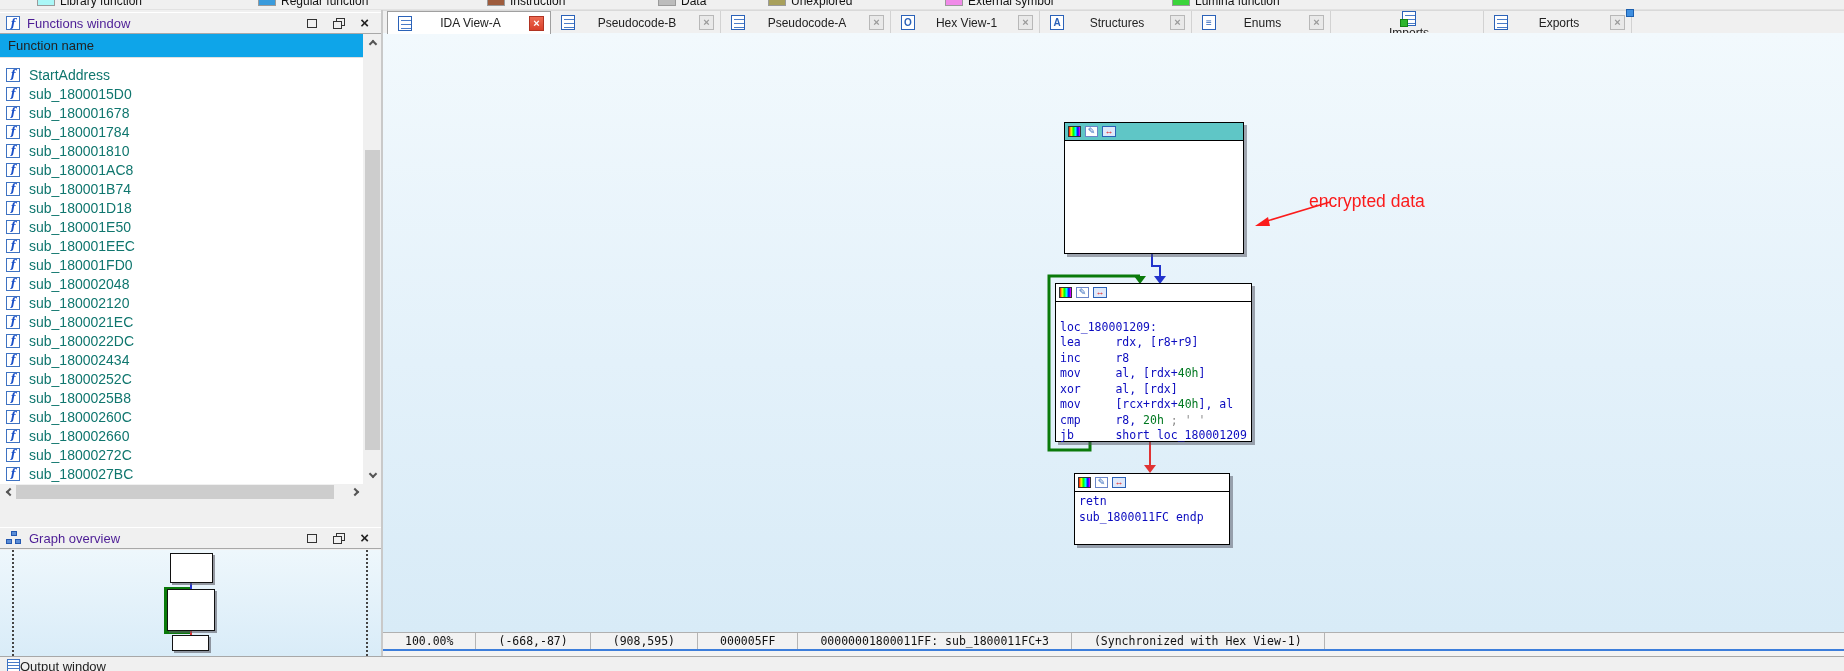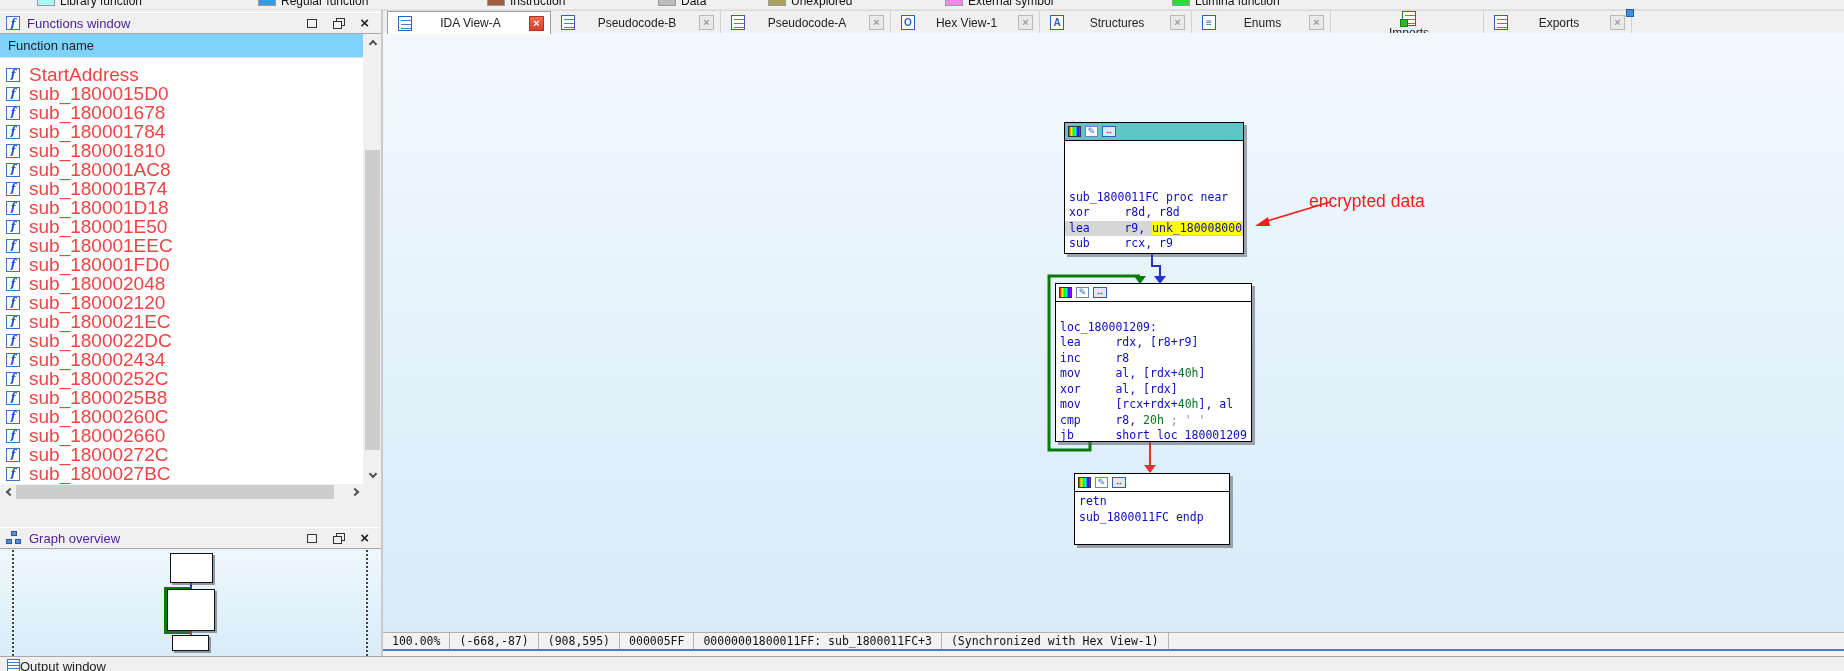--- a/index.html
+++ b/index.html
@@ -20,25 +20,25 @@
   .panel-title .t-label{font-size:13px;color:#4c1d95;flex:1}
   .win-btns{display:flex;align-items:center;gap:16px;padding-right:6px}
   .btn-max{width:10px;height:9px;border:1px solid #333}
   .btn-float{position:relative;width:11px;height:10px}
   .btn-float:before{content:"";position:absolute;left:3px;top:0;width:7px;height:6px;border:1px solid #333;background:#f0f0f0}
   .btn-float:after{content:"";position:absolute;left:0;top:3px;width:7px;height:6px;border:1px solid #333;background:#f0f0f0}
   .btn-close{font-size:15px;line-height:10px;color:#222;font-weight:bold}
   .f-icon{width:14px;height:14px;border:1px solid #3f73c2;background:#fff;color:#1a50c8;
     font-family:"DejaVu Serif",serif;font-style:italic;font-weight:bold;font-size:11px;
     display:inline-flex;align-items:center;justify-content:center;flex:none}
-  .col-header{position:absolute;left:0;top:24px;width:363px;height:24px;background:#7dd3fc;border-bottom:1px solid #e0e0e0;
+  .col-header{position:absolute;left:0;top:24px;width:363px;height:24px;background:#0ea5e9;border-bottom:1px solid #e0e0e0;
     display:flex;align-items:flex-end;padding:0 0 4px 8px;font-size:13px;color:#222}
   .fn-list{position:absolute;left:0;top:48px;width:363px;height:426px;background:#fff;overflow:hidden;padding-top:7px}
   .fn-row{height:19px;display:flex;align-items:center;gap:9px;padding-left:6px;cursor:default}
-  .fn-row .fn-label{font-size:19px;color:#ef4444;white-space:nowrap}
+  .fn-row .fn-label{font-size:14px;color:#0f766e;white-space:nowrap}
   
   .vsb{position:absolute;left:364px;top:24px;width:17px;height:450px;background:#f0f0f0}
   .vsb .arrow{position:absolute;left:0;width:17px;height:17px;display:flex;align-items:center;justify-content:center}
   .vsb .thumb{position:absolute;left:1px;top:116px;width:15px;height:300px;background:#cdcdcd}
   .hsb{position:absolute;left:0;top:474px;width:364px;height:16px;background:#f0f0f0}
   .hsb .arrow{position:absolute;top:0;width:16px;height:16px;display:flex;align-items:center;justify-content:center}
   .hsb .thumb{position:absolute;left:16px;top:1px;width:318px;height:14px;background:#cdcdcd}
   .chev{display:inline-block;width:6px;height:6px;border-left:2px solid #555;border-bottom:2px solid #555}
   .chev.up{transform:rotate(135deg);margin-top:3px}
   .chev.down{transform:rotate(-45deg);margin-bottom:3px}
@@ -98,21 +98,21 @@
   .g-line.hl{background:#d6d6d6}
   .tk-k{color:#0b0bbf}
   .tk-n{color:#007820}
   .tk-c{color:#8c8c8c}
   .tk-y{color:#0b0bbf;background:#ffff00}
 
   .annotation-text{position:absolute;left:926px;top:158px;font-size:17.5px;color:#fb1b1b;white-space:nowrap}
 
   .view-status{position:absolute;left:0;top:622px;width:1461px;height:17px;background:#f2f2f2;border-top:1px solid #b0b0b0;
     display:flex;align-items:center;font-family:"DejaVu Sans Mono",monospace;font-size:11.5px;color:#111}
-  .vs-seg{padding:0 9px;border-right:1px solid #b4b4b4;height:17px;line-height:16px;white-space:nowrap}
+  .vs-seg{padding:0 22px;border-right:1px solid #b4b4b4;height:17px;line-height:16px;white-space:nowrap}
   .view-accent{position:absolute;left:0;top:639px;width:1461px;height:2px;background:#3d7edb}
   .view-filler{position:absolute;left:0;top:641px;width:1461px;height:20px;background:#f4f4f4}
 </style>
 </head>
 <body>
 
 <div class="app">
 
   <div class="legend">
       <span class="legend-item" style="left: 37px;">
@@ -353,29 +353,20 @@
         <line x1="947" y1="169" x2="884" y2="188" stroke="#fb1b1b" stroke-width="1.5"></line>
         <polygon points="872,193 885,184 887,193" fill="#fb1b1b"></polygon>
       </svg>
 
       <div class="g-node entry" style="left:681px;top:89px;width:180px;height:132px">
         <div class="g-title">
           <span class="ic-palette"></span>
           <span class="ic-pencil">✎</span>
           <span class="ic-xfer">↔</span>
         </div>
-        <div class="g-body">
-            <div class="g-line"></div>
-            <div class="g-line"></div>
-            <div class="g-line"></div>
-            <div class="g-line"><span class="tk-k">sub_1800011FC proc near</span></div>
-            <div class="g-line"><span class="tk-k">xor     r8d, r8d</span></div>
-            <div class="g-line hl"><span class="tk-k">lea     r9, </span><span class="tk-y">unk_180008000</span></div>
-            <div class="g-line"><span class="tk-k">sub     rcx, r9</span></div>
-          </div>
       </div>
 
       <div class="g-node" style="left:672px;top:250px;width:197px;height:159px">
         <div class="g-title">
           <span class="ic-palette"></span>
           <span class="ic-pencil">✎</span>
           <span class="ic-xfer">↔</span>
         </div>
         <div class="g-body">
             <div class="g-line"></div>

